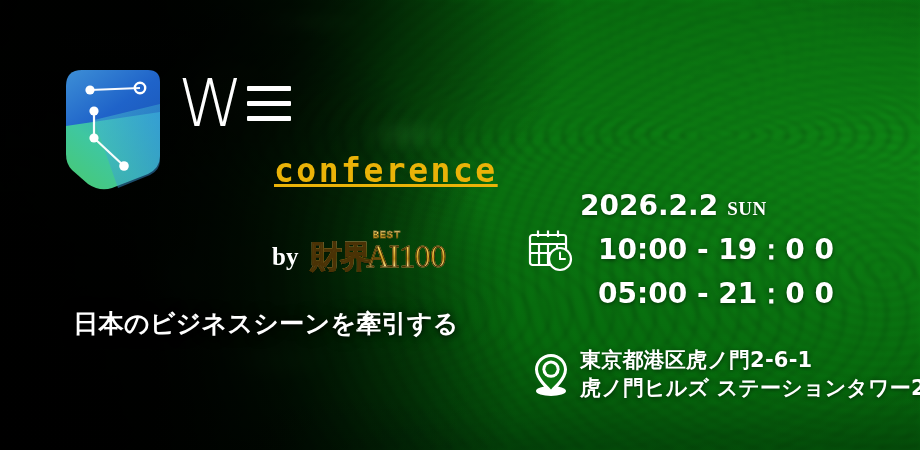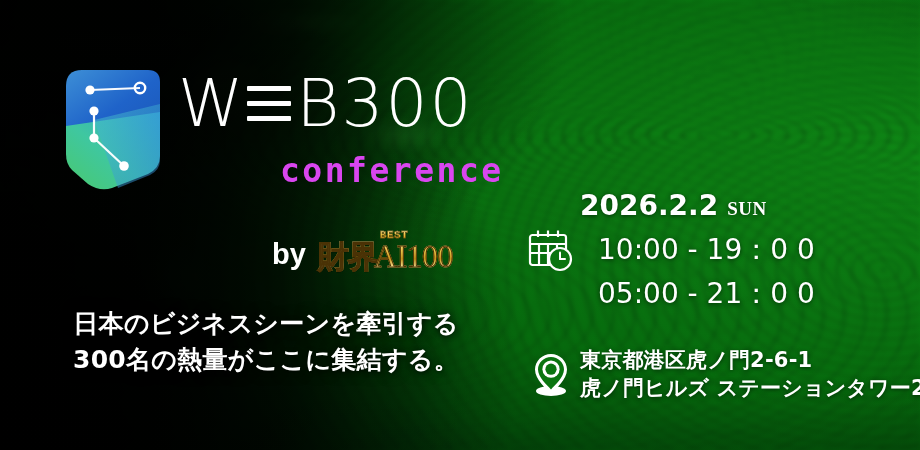--- a/index.html
+++ b/index.html
@@ -85,32 +85,33 @@
   }
   .wm-e{
     display:inline-block;width:44px;height:48px;position:relative;margin:0 5px 0 2px;
   }
   .wm-e i{position:absolute;left:0;width:44px;height:5px;background:#fff;border-radius:1px;}
   .wm-e i:nth-child(1){top:6px;}
   .wm-e i:nth-child(2){top:21px;}
   .wm-e i:nth-child(3){top:36px;}
 
   .sub-conference{
-    position:absolute;left:220px;top:93px;
+    position:absolute;left:214px;top:93px;
     font-family:"DejaVu Sans Mono","Liberation Mono",monospace;
-    font-size:33px;font-weight:700;color:#d946ef;letter-spacing:2.5px;
+    font-size:33px;font-weight:700;color:#eab308;letter-spacing:2.5px;text-decoration:underline;
   }
 
   .byline{
     position:absolute;left:272px;top:240px;
     display:flex;align-items:flex-end;gap:12px;
   }
   .by-word{
-    font-size:29px;font-weight:700;color:#fff;line-height:1;
+    font-size:25px;font-weight:700;color:#fff;line-height:1;
     padding-bottom:3px;
+    font-family:Liberation Serif, serif;
   }
   .zaikai-logo{position:relative;display:flex;align-items:flex-end;text-align:right;}
   .zaikai{
     font-family:"DejaVu Sans","Liberation Sans",sans-serif;
     font-size:31px;font-weight:700;line-height:1;
     letter-spacing:-1px;
     background:linear-gradient(180deg,#fff3b0 0%,#f2c94c 28%,#c9951b 55%,#f7dd82 78%,#b9820f 100%);
     -webkit-background-clip:text;background-clip:text;color:transparent;
     -webkit-text-stroke:1px #4a3205;
     text-shadow:0 1px 0 rgba(0,0,0,.6);
@@ -155,21 +156,21 @@
   .date-block{padding-top:0px;}
   .date-line{
     font-family:"DejaVu Sans","Liberation Sans",sans-serif;
     font-size:28px;font-weight:700;line-height:1;
     text-shadow:0 1px 4px rgba(0,0,0,.55);
     display:flex;align-items:baseline;gap:9px;white-space:nowrap;
   }
   .dow{font-size:19px;font-weight:700;letter-spacing:.5px;font-family:Liberation Serif, serif;}
   .time-line{
     font-family:"DejaVu Sans","Liberation Sans",sans-serif;
-    font-size:28px;font-weight:400;line-height:1;
+    font-size:28px;font-weight:700;line-height:1;
     text-shadow:0 1px 4px rgba(0,0,0,.55);
     white-space:nowrap;margin-top:16px;padding-left:18px;
   }
   .place-block{padding-top:2px;}
   .place-line{
     font-family:"DejaVu Sans","Liberation Sans",sans-serif;
     font-size:21px;font-weight:700;line-height:1.34;
     letter-spacing:.2px;white-space:nowrap;
     text-shadow:0 1px 4px rgba(0,0,0,.55);
   }
@@ -225,41 +226,39 @@
       </div>
 
       <div class="wordmark">
         <span class="wm-text">
           <span>W</span>
           <span class="wm-e">
               <i></i>
               <i></i>
               <i></i>
             </span>
-          <span>B300</span>
         </span>
       </div>
 
       <div class="sub-conference">conference</div>
     </div>
 
     <div class="byline">
       <span class="by-word">by</span>
       <span class="zaikai-logo">
         <span class="zaikai">財界</span>
         <span class="ai-group">
           <span class="best">BEST</span>
           <span class="ai100">AI100</span>
         </span>
       </span>
     </div>
 
     <div class="tagline">
       <div>日本のビジネスシーンを牽引する</div>
-      <div>300名の熱量がここに集結する。</div>
     </div>
   </div>
 
   <div class="right">
 
     <div class="info-row row-date">
       <div class="icon-box">
         <svg width="46" height="44" viewBox="0 0 46 44" xmlns="http://www.w3.org/2000/svg">
           <g stroke="#ffffff" stroke-width="2.2" fill="none">
             <rect x="2" y="6" width="36" height="30" rx="2.5"></rect>

